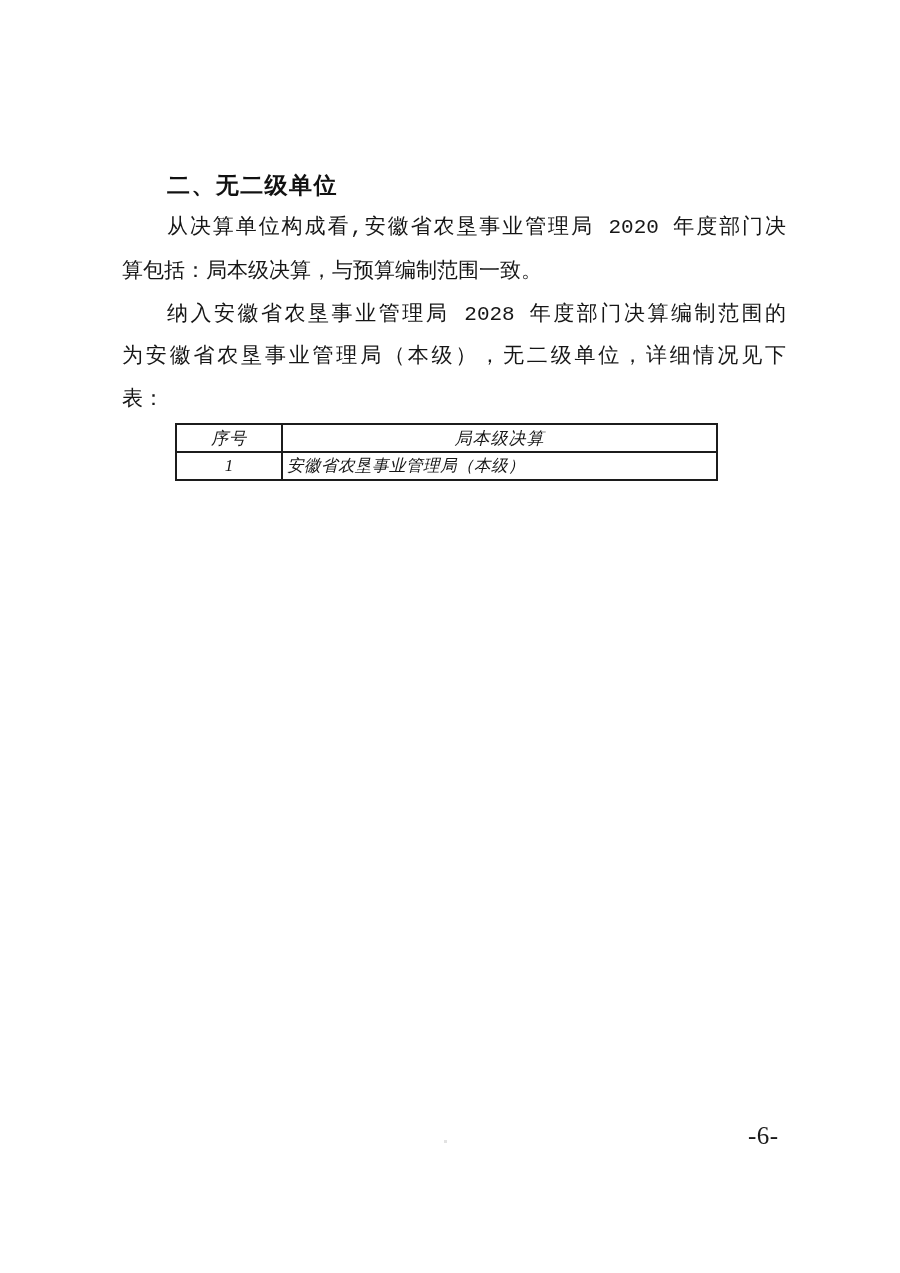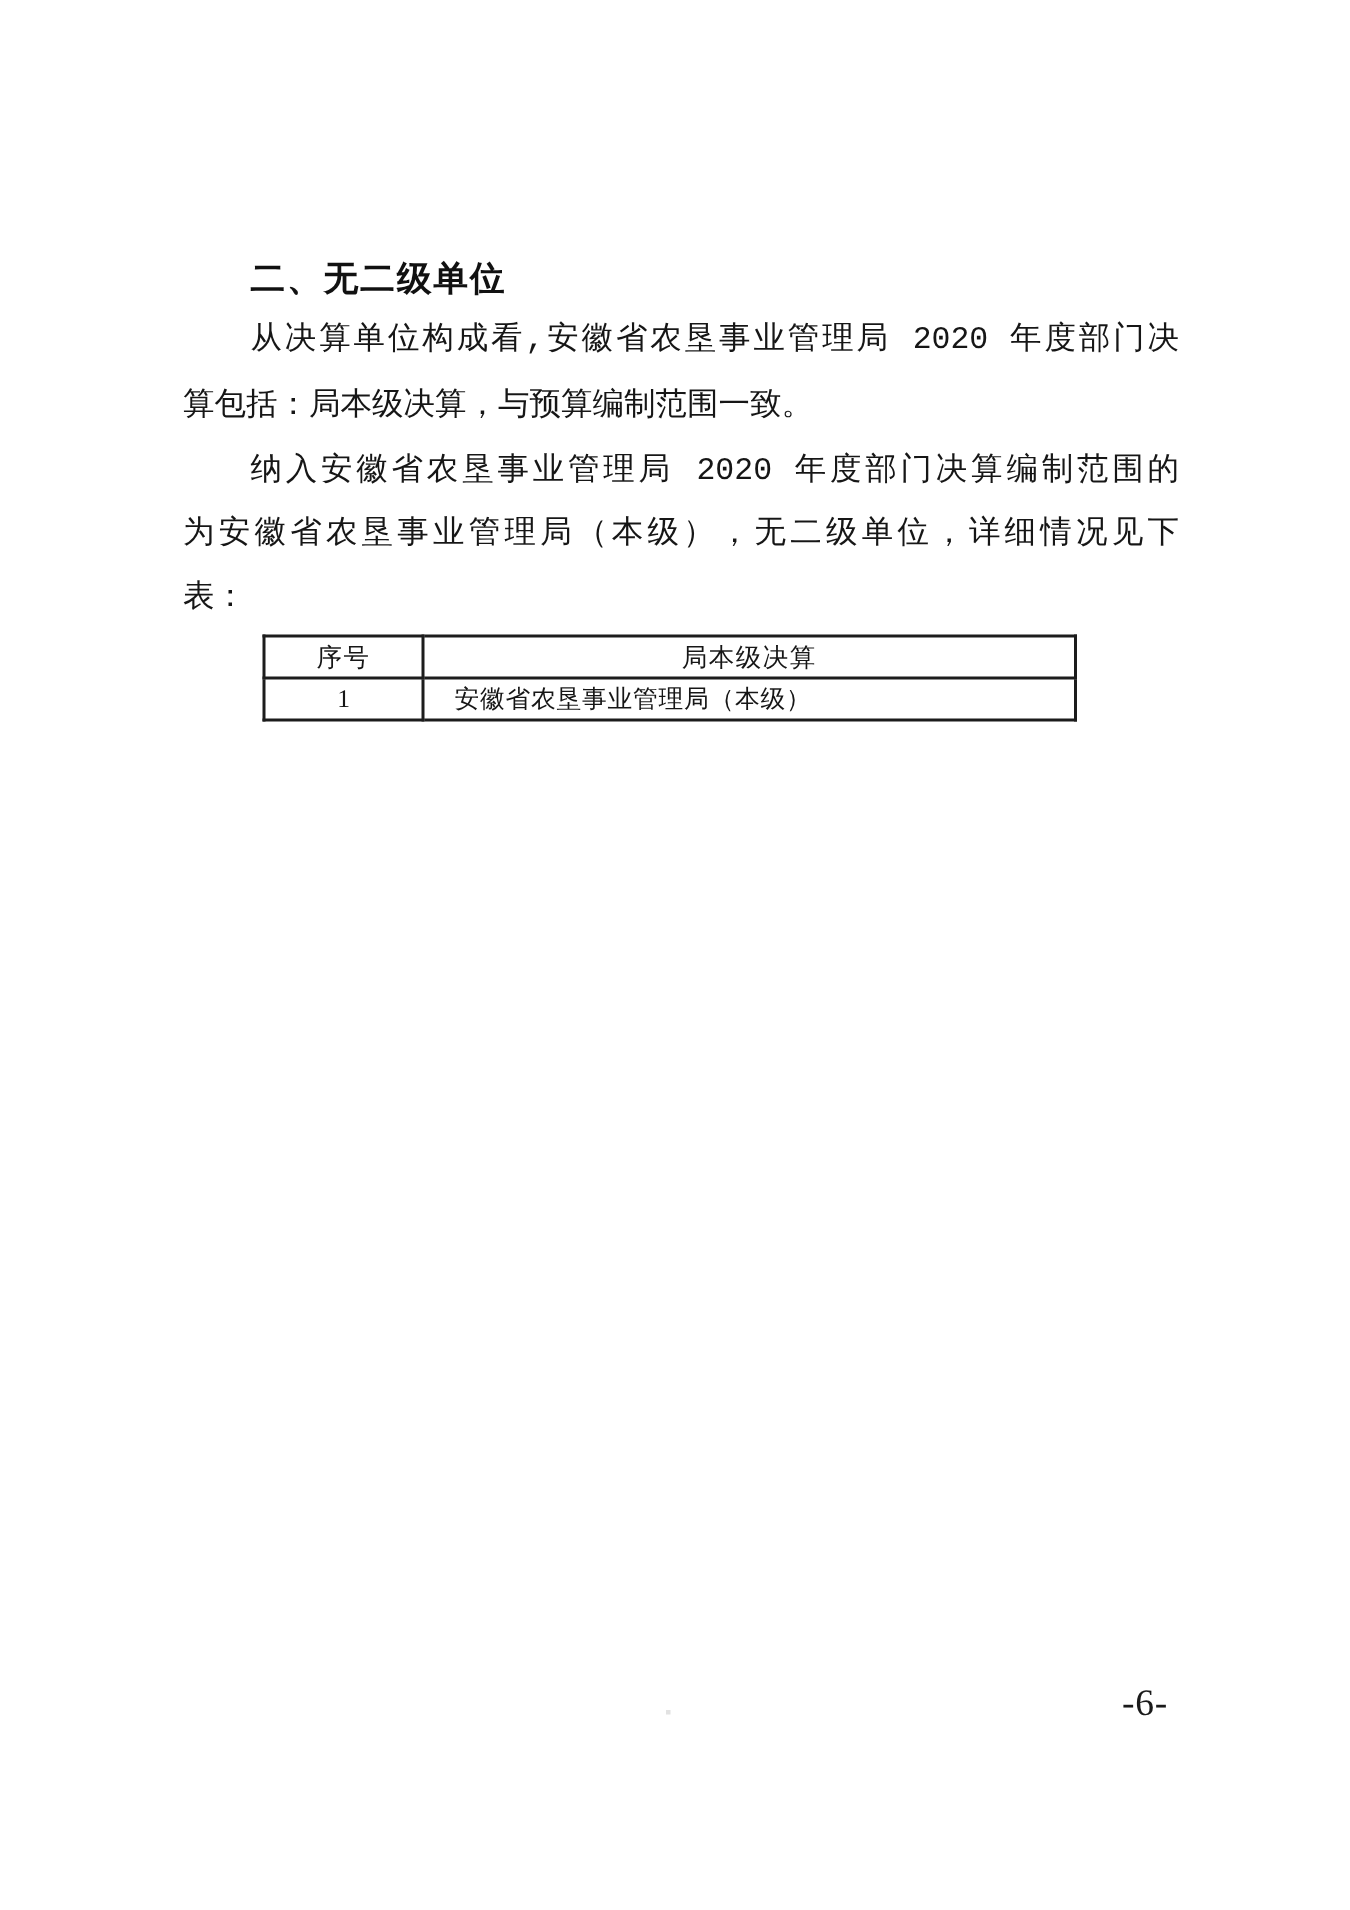--- a/index.html
+++ b/index.html
@@ -48,20 +48,21 @@
   .l4 { top: 343px; }
   .l5 { top: 386px; }
   .unit-table {
     position: absolute;
     left: 175px;
     top: 423px;
     width: 543px;
     border-collapse: collapse;
     table-layout: fixed;
     font-family: "Liberation Serif", "DejaVu Serif", serif;
+    font-style: italic;
   }
   .unit-table th, .unit-table td {
     border: 2px solid #1c1c1c;
     height: 28px;
     font-weight: normal;
     vertical-align: middle;
     overflow: hidden;
   }
   .unit-table col.c1 { width: 106px; }
   .unit-table th {
@@ -69,21 +70,21 @@
     text-align: center;
     letter-spacing: 1px;
   }
   .unit-table td.seq {
     font-size: 17px;
     text-align: center;
   }
   .unit-table td.name {
     font-size: 16.5px;
     text-align: left;
-    padding-left: 20px;
+    padding-left: 4px;
     letter-spacing: 0.5px;
   }
   .page-number {
     position: absolute;
     left: 748px;
     top: 1122px;
     font-size: 25px;
     letter-spacing: 0.5px;
     color: #1a1a1a;
     font-family: "Liberation Serif", "DejaVu Serif", serif;
@@ -102,21 +103,21 @@
 <body>
 
 <div class="page">
 
   <div class="heading">二、无二级单位</div>
 
   <div class="bodyline just indent l1">从决算单位构成看,安徽省农垦事业管理局 2020 年度部门决</div>
 
   <div class="bodyline l2">算包括：局本级决算，与预算编制范围一致。</div>
 
-  <div class="bodyline just indent l3">纳入安徽省农垦事业管理局 2020 年度部门决算编制范围的</div>
+  <div class="bodyline just indent l3">纳入安徽省农垦事业管理局 2028 年度部门决算编制范围的</div>
 
   <div class="bodyline just l4">为安徽省农垦事业管理局（本级），无二级单位，详细情况见下</div>
 
   <div class="bodyline l5">表：</div>
 
   <table class="unit-table">
     <colgroup>
       <col class="c1">
       <col>
     </colgroup>

